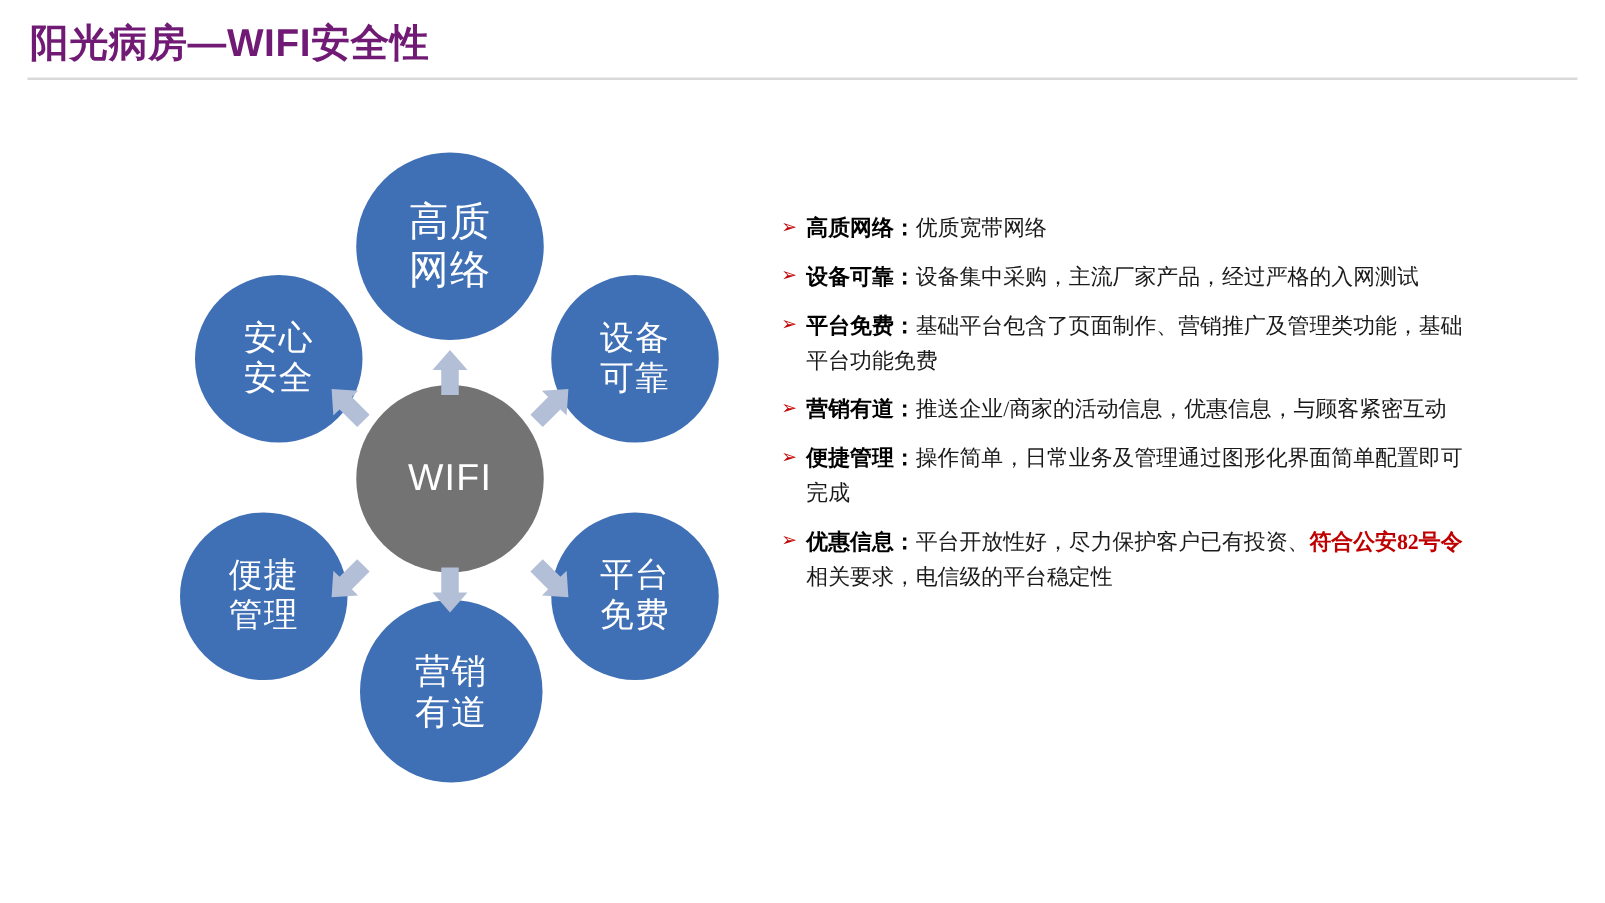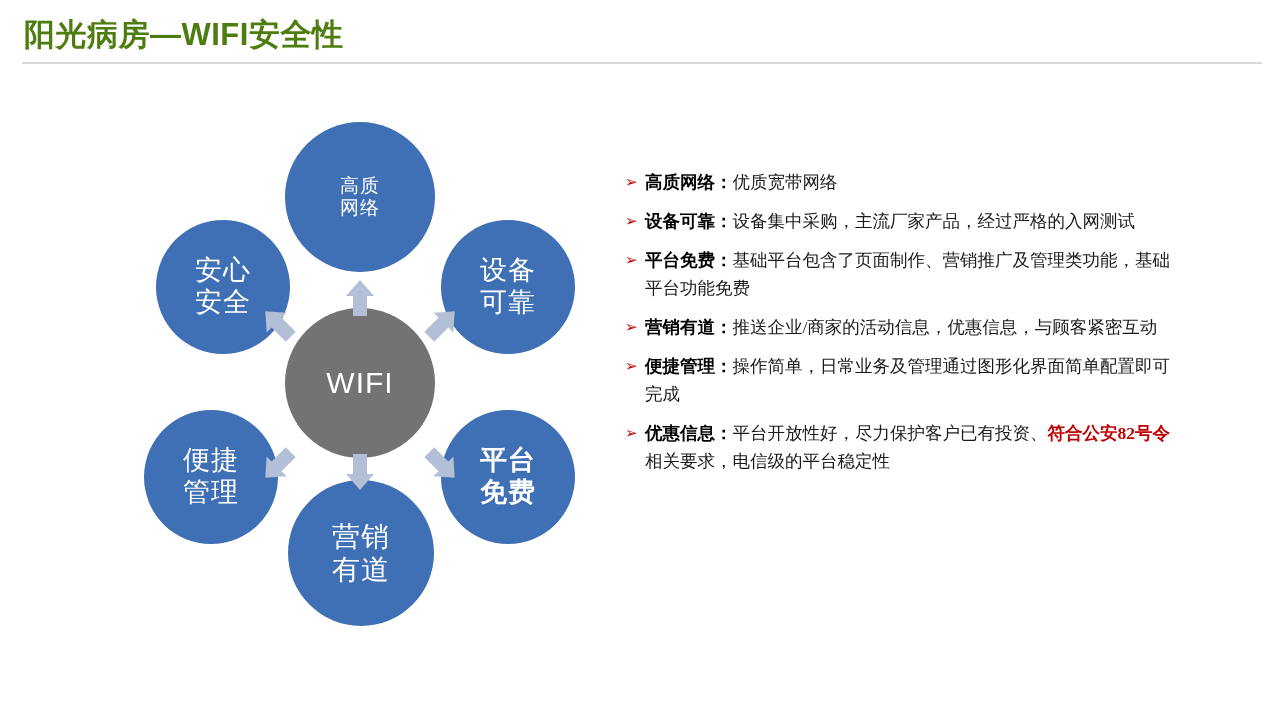--- a/index.html
+++ b/index.html
@@ -15,21 +15,21 @@
     overflow: hidden;
   }
 
   
   .title {
     position: absolute;
     left: 24px;
     top: 14px;
     font-size: 31px;
     font-weight: bold;
-    color: #4d7c0f;
+    color: #701a75;
     letter-spacing: 0.5px;
     white-space: nowrap;
   }
   .title-rule {
     position: absolute;
     left: 22px;
     top: 62px;
     width: 1240px;
     height: 2px;
     background: #d9d9d9;
@@ -61,32 +61,31 @@
 
   .node-center {
     left: 185px; top: 208px;
     width: 150px; height: 150px;
     font-size: 30px;
     background: #737373;
   }
   .node-top {
     left: 185px; top: 22px;
     width: 150px; height: 150px;
-    font-size: 19px;
+    font-size: 32px;
   }
   .node-tr {
     left: 341px; top: 120px;
     width: 134px; height: 134px;
     font-size: 27px;
   }
   .node-br {
     left: 341px; top: 310px;
     width: 134px; height: 134px;
     font-size: 27px;
-    font-weight: bold;
   }
   .node-bottom {
     left: 188px; top: 380px;
     width: 146px; height: 146px;
     font-size: 28px;
   }
   .node-bl {
     left: 44px; top: 310px;
     width: 134px; height: 134px;
     font-size: 27px;

